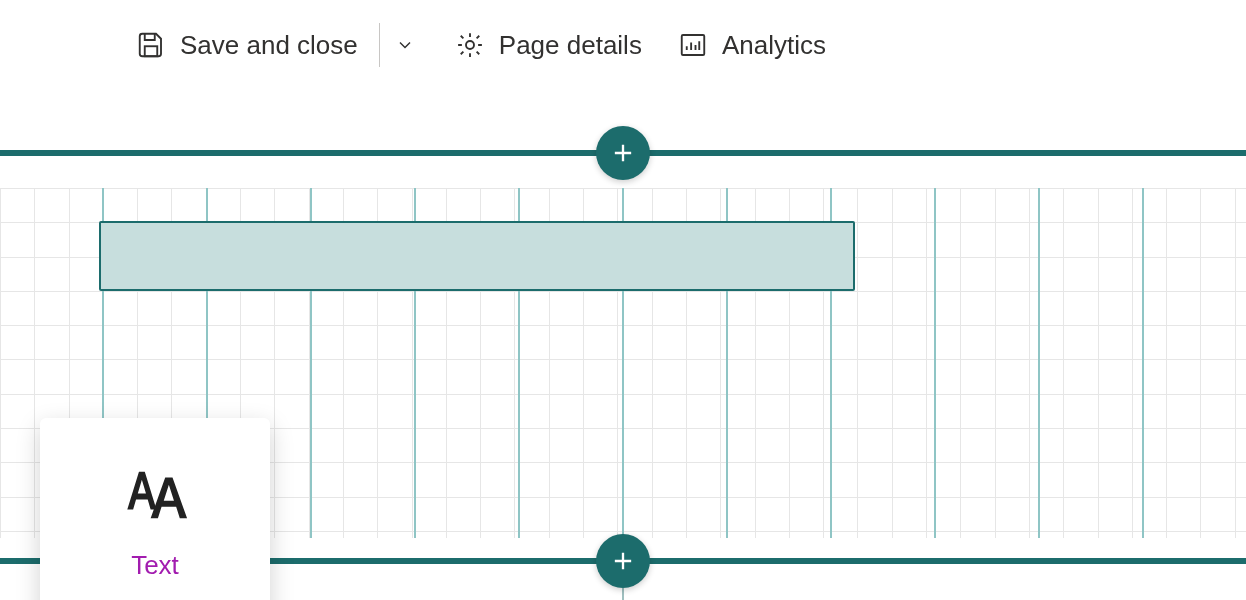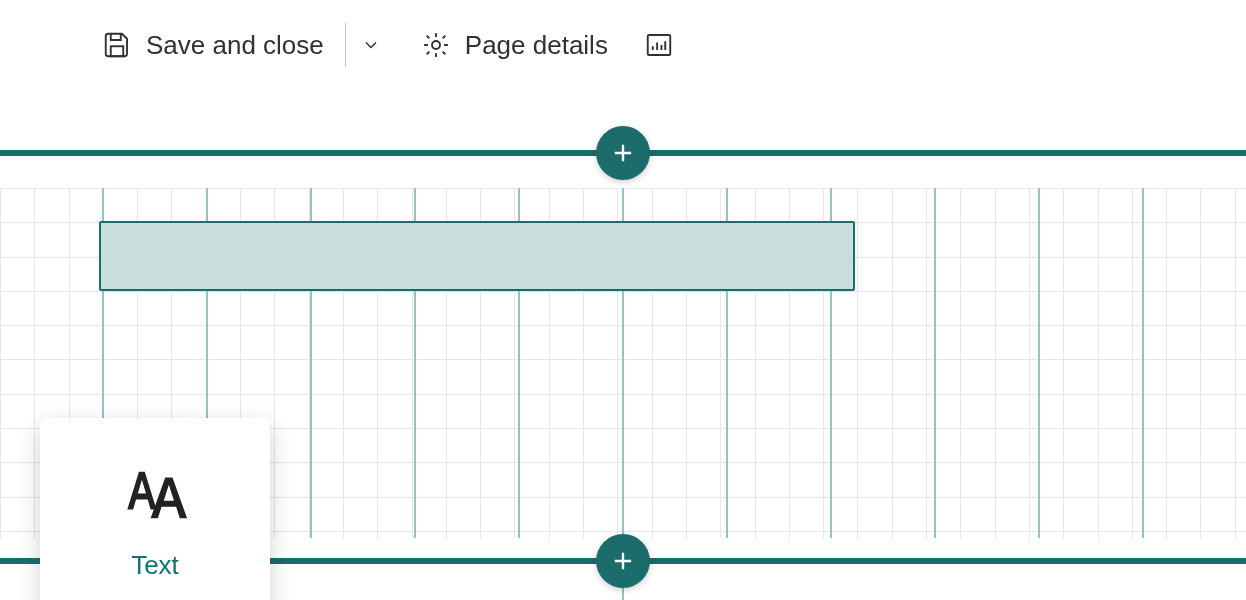--- a/index.html
+++ b/index.html
@@ -13,21 +13,21 @@
       width: 1246px;
       height: 600px;
       overflow: hidden;
       position: relative;
     }
 
     
     .toolbar {
       display: flex;
       align-items: center;
-      padding: 20px 80px 20px 84px;
+      padding: 20px 80px 20px 118px;
       gap: 0;
       height: 90px;
     }
     .toolbar-btn {
       display: inline-flex;
       align-items: center;
       gap: 14px;
       background: none;
       border: none;
       font-size: 26px;
@@ -151,21 +151,21 @@
       z-index: 20;
       cursor: grabbing;
     }
     .widget-card .big-icon {
       display: flex;
       align-items: center;
       justify-content: center;
     }
     .widget-card .card-label {
       font-size: 26px;
-      color: #0f766e;
+      color: #a21caf;
     }
 
     
     .center-stub {
       position: absolute;
       left: 50%;
       transform: translateX(-50%);
       top: 438px;
       width: 2px;
       height: 50px;
@@ -208,20 +208,21 @@
     <span>Page details</span>
   </button>
 
   <button class="toolbar-btn">
     <span class="icon-slot">
       <svg width="30" height="30" viewBox="0 0 24 24" fill="none" stroke="#323130" stroke-width="1.5">
         <rect x="3" y="4" width="18" height="16" rx="1"></rect>
         <path d="M7 16v-3M10.5 16v-6M14 16v-4M17 16v-7"></path>
       </svg>
     </span>
+    <span>Analytics</span>
   </button>
 </div>
 
 <div class="canvas-wrapper">
   <div class="section-bar top"></div>
 
   <button class="add-btn top-add">
     <svg width="28" height="28" viewBox="0 0 24 24" fill="none" stroke="#ffffff" stroke-width="2">
       <path d="M12 5v14M5 12h14"></path>
     </svg>

